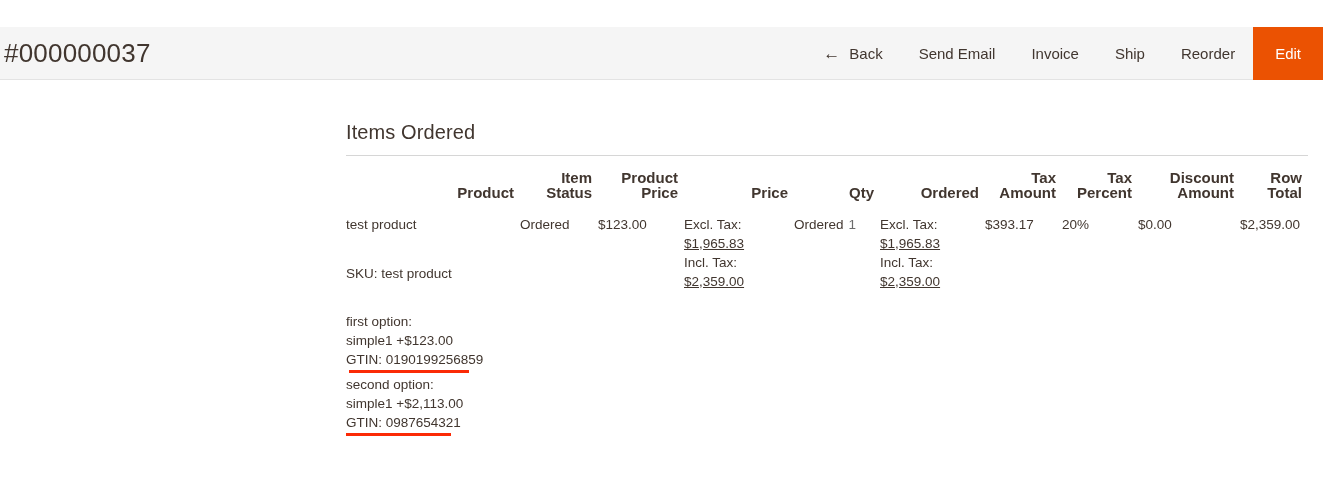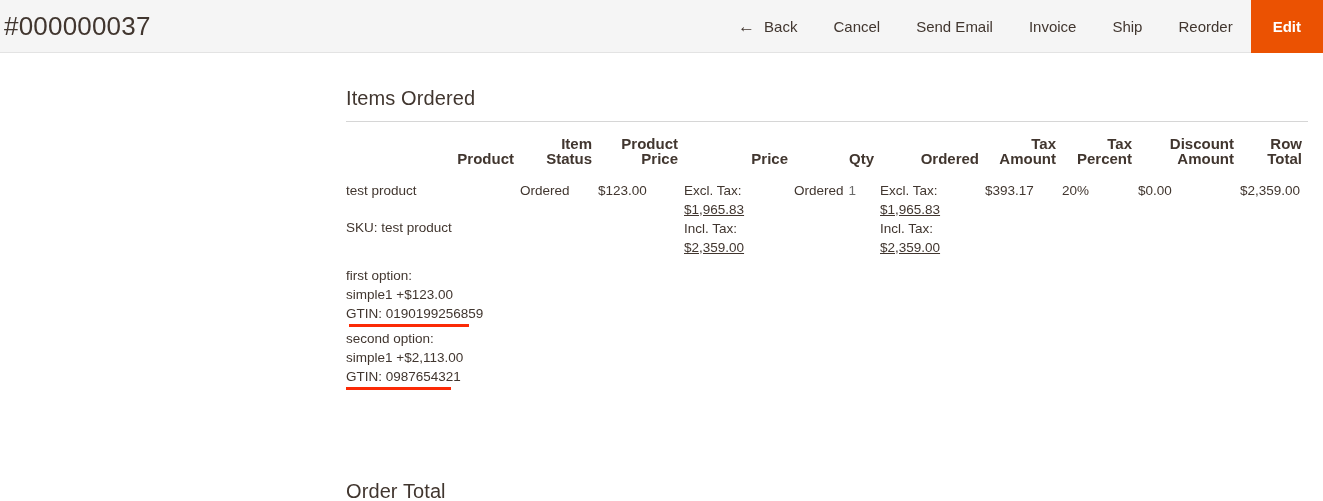--- a/index.html
+++ b/index.html
@@ -12,20 +12,21 @@
   }
 
   
   #page-header {
     position: relative;
     height: 53px;
     background: #f5f5f5;
     border-bottom: 1px solid #e3e3e3;
     display: flex;
     align-items: center;
+    margin-top: 27px;
   }
   #order-title {
     font-size: 26px;
     font-weight: 400;
     color: #41362f;
     letter-spacing: .2px;
     padding-left: 4px;
     white-space: nowrap;
   }
   #header-actions {
@@ -50,37 +51,37 @@
   .action-btn.with-icon { padding-left: 14px; }
   .back-arrow {
     font-size: 17px;
     margin-right: 9px;
     color: #41362f;
     line-height: 1;
   }
   .action-btn.primary {
     background: #eb5202;
     color: #ffffff;
-    font-weight: bold;
+    font-weight: normal;
     font-size: 15px;
     padding: 0 22px;
     height: 53px;
   }
 
   
   #content {
     position: relative;
     padding: 0;
   }
   .section {
     position: absolute;
     left: 346px;
     width: 962px;
   }
-  #items-ordered-section { top: 34px; }
+  #items-ordered-section { top: 41px; }
 
   .section-title {
     font-size: 20px;
     font-weight: 400;
     color: #41362f;
     padding-bottom: 11px;
     border-bottom: 1px solid #d6d6d6;
     margin: 0;
     letter-spacing: .1px;
   }
@@ -113,21 +114,21 @@
   col.c-status   { width: 78px; }
   col.c-oprice   { width: 86px; }
   col.c-price    { width: 110px; }
   col.c-qty      { width: 86px; }
   col.c-subtotal { width: 105px; }
   col.c-taxamt   { width: 77px; }
   col.c-taxpct   { width: 76px; }
   col.c-discount { width: 102px; }
   col.c-rowtotal { width: 68px; }
 
-  .prod-name { margin-bottom: 18px; }
+  .prod-name { margin-bottom: 30px; }
   .prod-sku  { margin-bottom: 29px; }
   .opt-label { line-height: 19px; }
   .opt-value { line-height: 19px; }
   .gtin-line {
     line-height: 19px;
     display: inline-block;
     position: relative;
   }
   .gtin-underline {
     display: block;
@@ -161,23 +162,20 @@
 
   <div id="order-title">#000000037</div>
 
   <div id="header-actions">
 
     <button class="action-btn with-icon">
       <span class="back-arrow">←</span>
       <span>Back</span>
     </button>
 
-    <button class="action-btn">
-      <span>Cancel</span>
-    </button>
 
     <button class="action-btn">
       <span>Send Email</span>
     </button>
 
 
     <button class="action-btn">
       <span>Invoice</span>
     </button>
 

